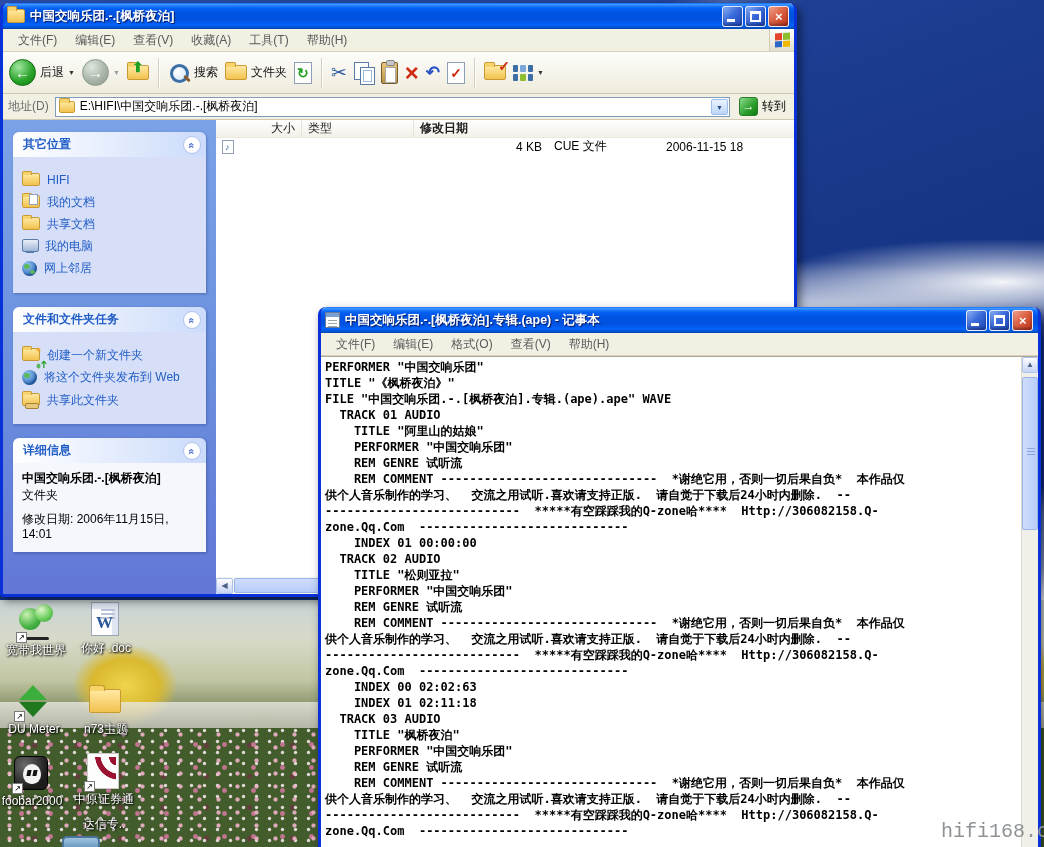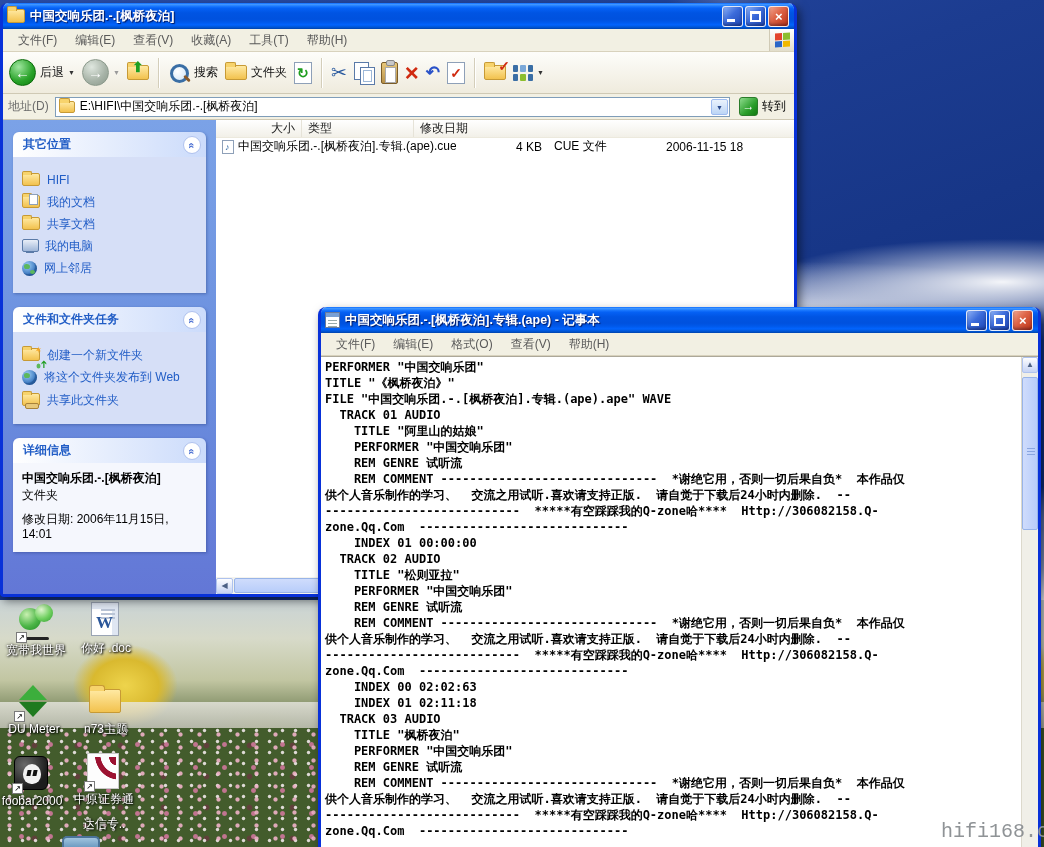--- a/index.html
+++ b/index.html
@@ -181,21 +181,21 @@
   .sicon-webup::after { content:"➔"; position:absolute; right:-4px; top:-6px; color:#1f9e1f; font-size:10px; transform:rotate(-90deg); }
   .sicon-hand::after { content:""; position:absolute; left:2px; bottom:-4px; width:12px; height:4px; background:#e8c87a; border:1px solid #a8823a; border-radius:2px; }
   .details-panel .tpanel-b { background:#f5f7fd; color:#000; }
   .details-name { font-weight:bold; line-height:15px; margin-bottom:1px; }
   .details-type { margin-bottom:8px; }
   .details-mod { line-height:15px; }
 
   .filelist { flex:1; background:#fff; position:relative; font-size:12px; color:#000; overflow:hidden; }
   .flhead { display:flex; height:18px; background:linear-gradient(#ffffff,#f2f0e8); border-bottom:1px solid #ece9dd; color:#202020; }
   .fcol { padding:2px 6px; border-right:1px solid #e6e3d8; display:flex; align-items:center; gap:4px; overflow:hidden; white-space:nowrap; }
-  .c-name { width:246px; } .c-size { width:86px; justify-content:flex-end;font-family:Liberation Mono, monospace; } .c-type { width:112px; } .c-date { flex:1; border-right:0; }
+  .c-name { width:246px; } .c-size { width:86px; justify-content:flex-end;font-family:Liberation Mono, monospace; } .c-type { width:112px; } .c-date { flex:1; border-right:0;font-weight:bold; }
   .sortarrow { width:0; height:0; border-left:4px solid transparent; border-right:4px solid transparent; border-bottom:5px solid #b0aa98; }
   .frow { display:flex; height:17px; align-items:center; }
   .fcell { padding:0 6px; overflow:hidden; white-space:nowrap; }
   .ficon { flex:none; width:12px; height:14px; background:#fff; border:1px solid #8ea0b8; margin-right:4px; position:relative; }
   .ficon::before { content:"♪"; position:absolute; left:2px; top:1px; font-size:9px; color:#3a6ea5; line-height:11px; }
   .fname { display:flex; align-items:center; width:246px; }
   .fsize { width:86px; text-align:right; } .ftype { width:112px; } .fdate { flex:1; }
   .hscroll { position:absolute; left:0; bottom:0; right:0; height:17px; background:#f4f3ee; display:flex; align-items:center; }
   .sbtn { width:17px; height:16px; flex:none; background:linear-gradient(#fdfdff,#c6d3f4); border:1px solid #aec2ee;
     border-radius:2px; color:#4d6185; font-size:8px; text-align:center; line-height:14px; }
@@ -461,21 +461,20 @@
           <span class="fcol c-type">
               <span>类型</span>
             </span>
           <span class="fcol c-date">
               <span>修改日期</span>
             </span>
         </div>
         <div class="frow">
           <span class="fcell fname">
               <span class="ficon"></span>
-            <span style="overflow:hidden;white-space:nowrap;">中国交响乐团.-.[枫桥夜泊].专辑.(ape).cue</span>
             </span>
           <span class="fcell fsize">4 KB</span>
           <span class="fcell ftype">CUE 文件</span>
           <span class="fcell fdate">2006-11-15 18</span>
         </div>
         <div class="hscroll">
           <span class="sbtn">◀</span>
           <span class="hthumb"></span>
           <span class="sbtn right">▶</span>
         </div>

